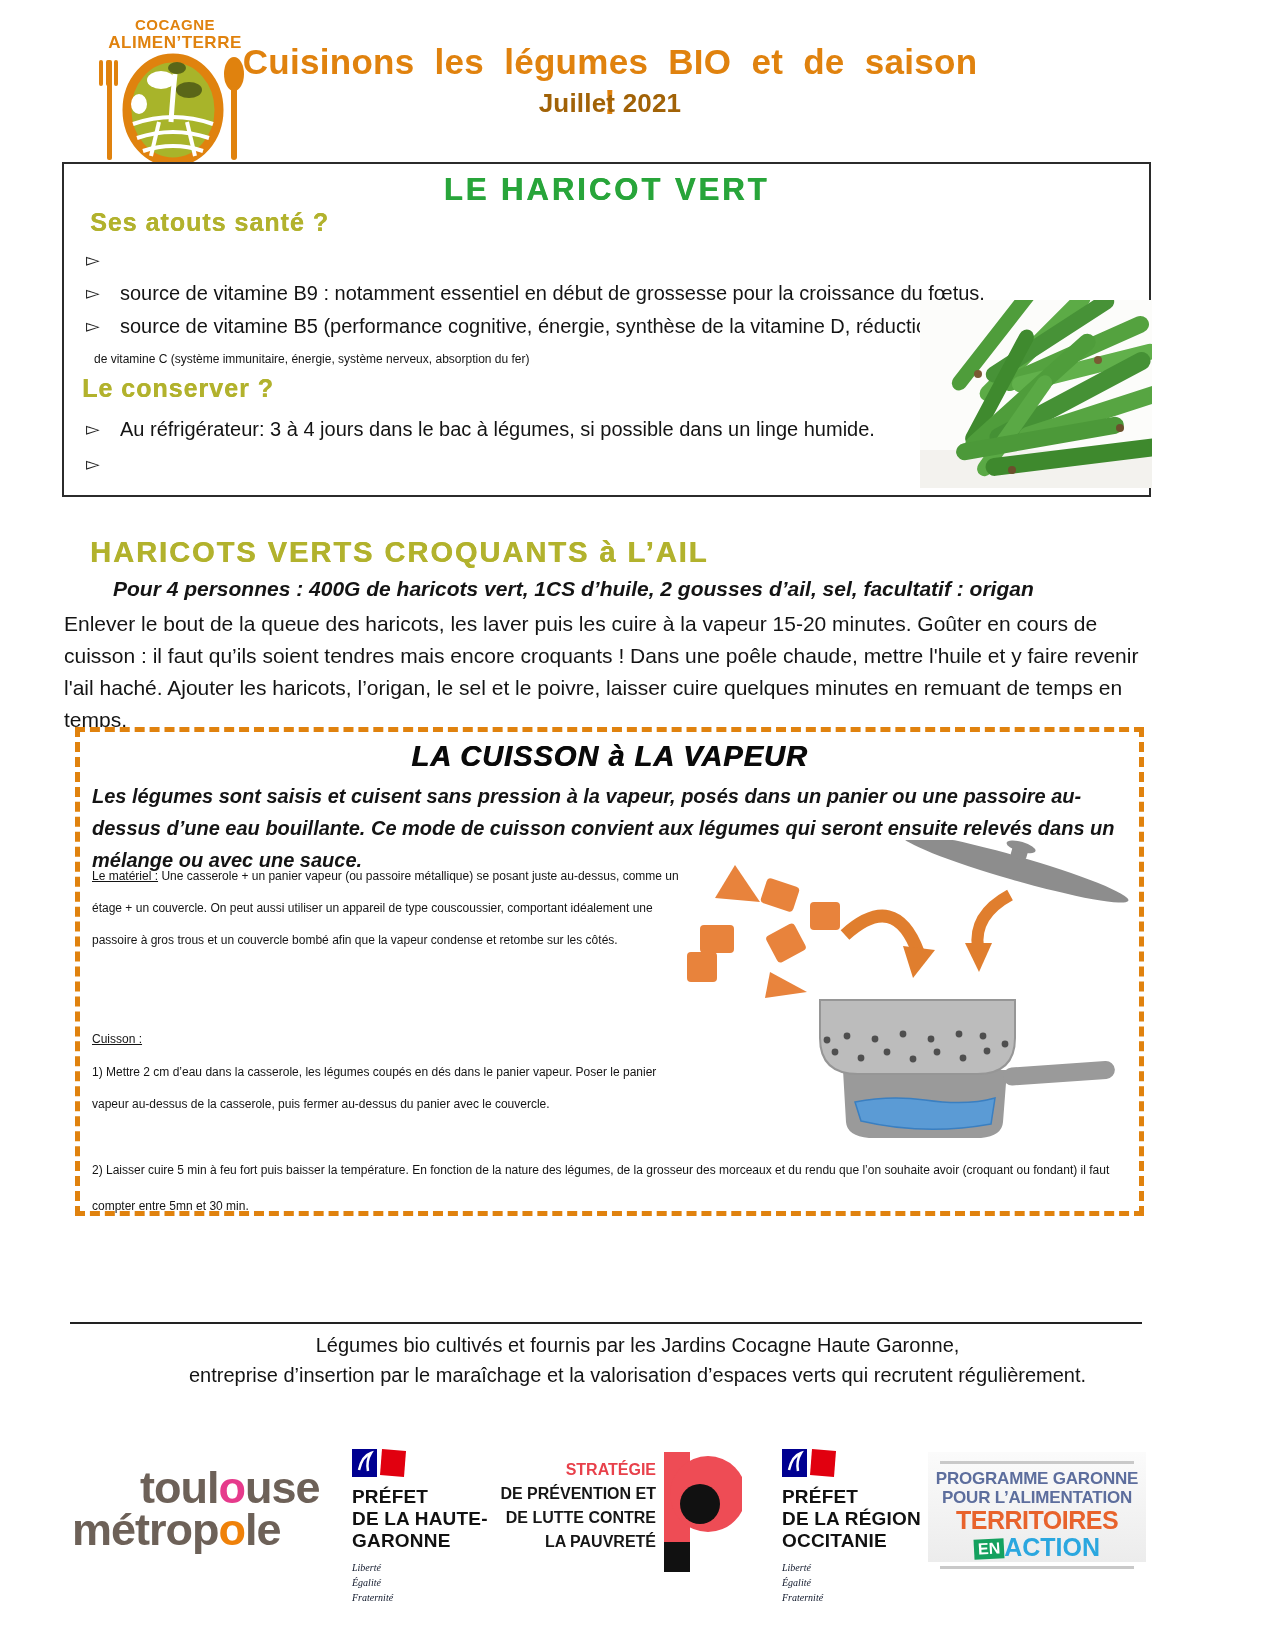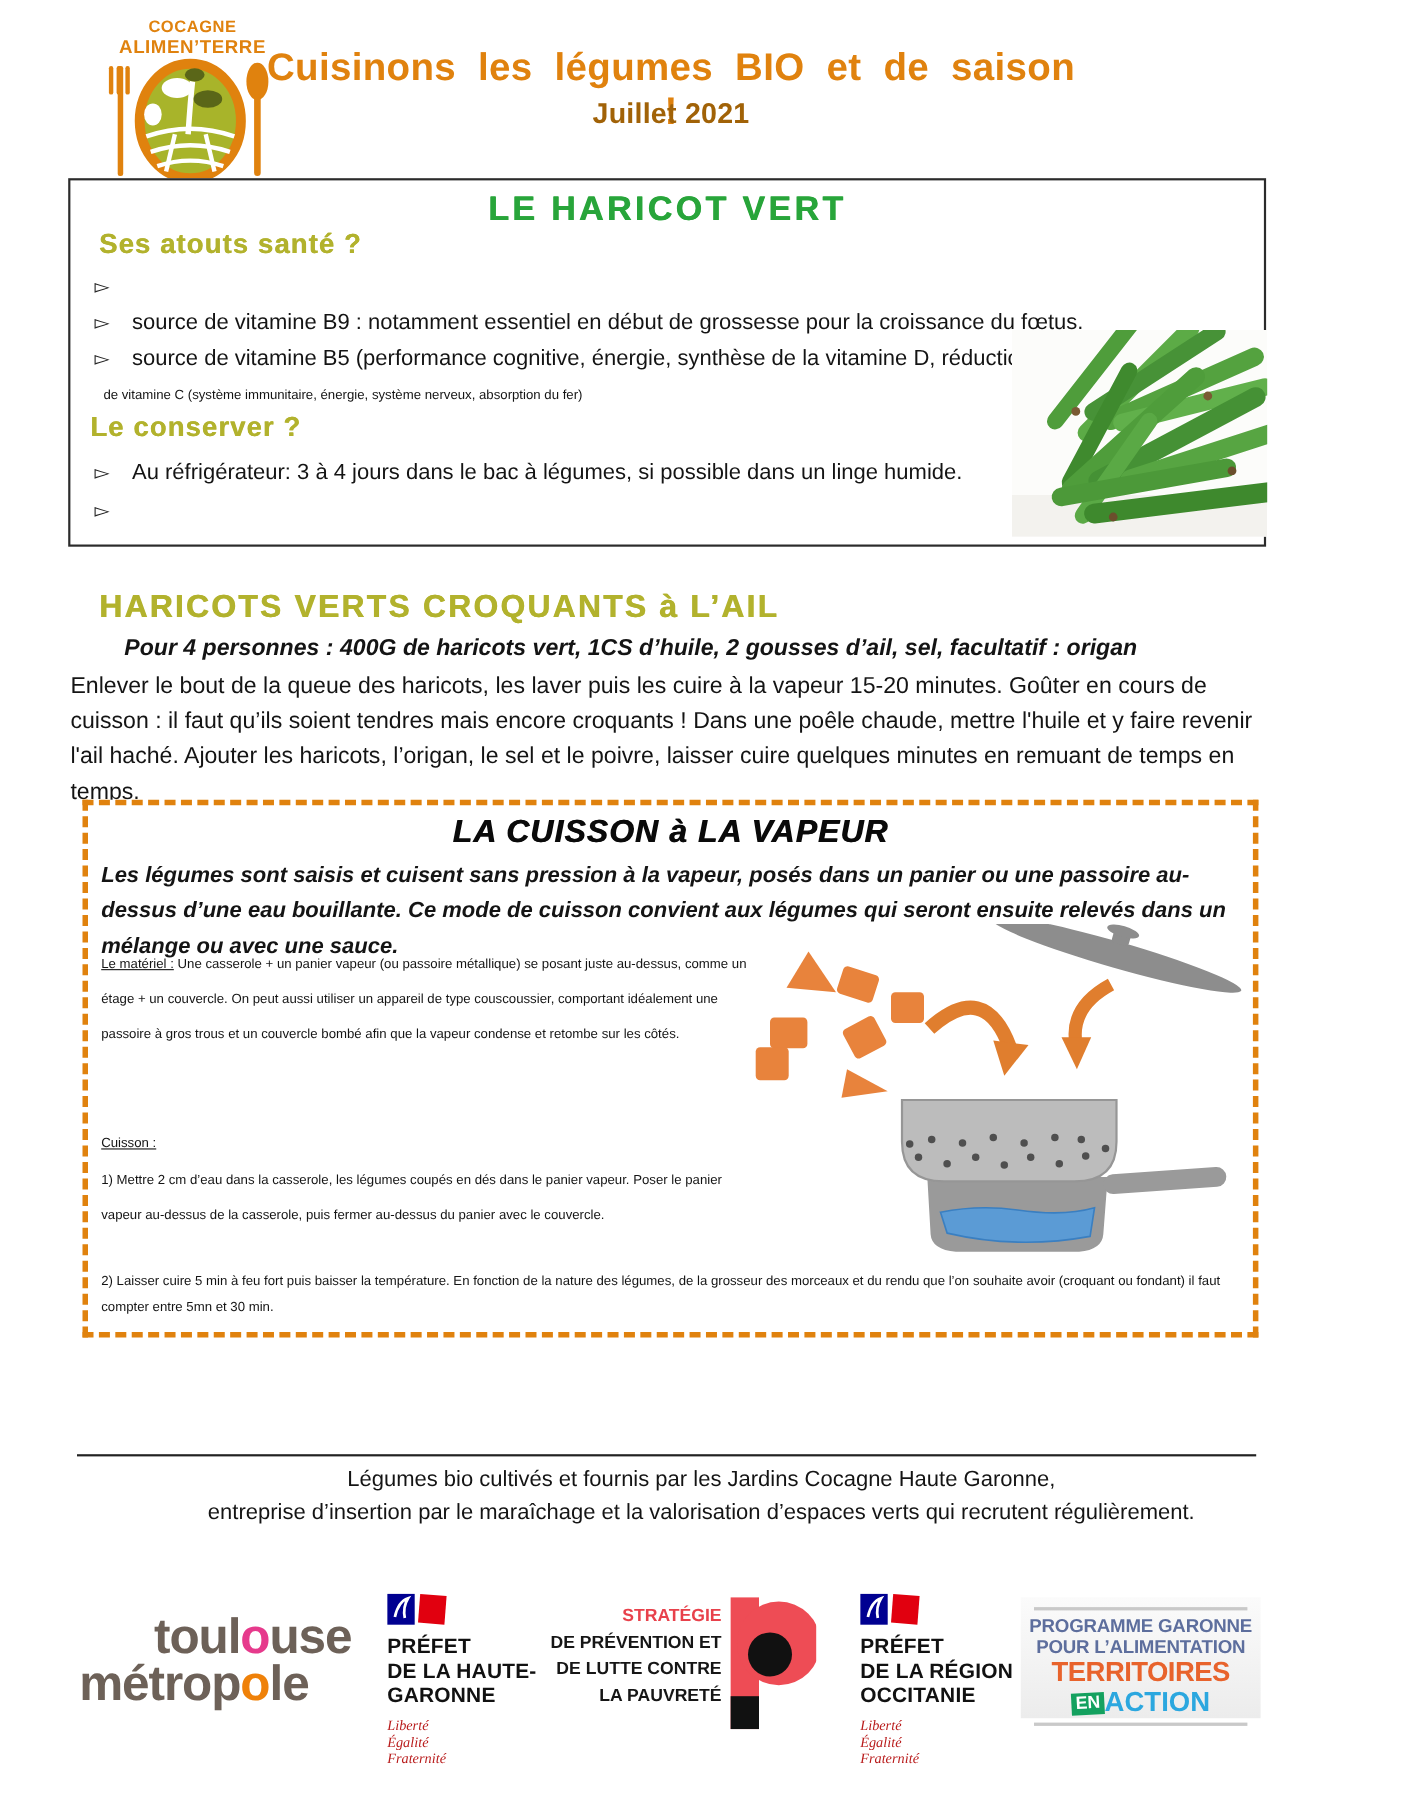--- a/index.html
+++ b/index.html
@@ -34,21 +34,21 @@
   .v-intro{font-style:italic;font-weight:600;font-size:20px;line-height:32px;}
   .u{text-decoration:underline;}
 
   
   .f-center{width:100%;text-align:center;font-size:20px;line-height:30px;}
   .f-link{font-family:"Liberation Serif","DejaVu Serif",serif;font-weight:700;color:#2e6d24;font-size:21px;}
   .tm{font-weight:700;color:#6d6158;font-size:45px;line-height:40px;letter-spacing:-1px;}
   .tm .o-pink{color:#e63a8c;}
   .tm .o-orange{color:#ef8109;}
   .pref-name{font-weight:700;font-size:19px;line-height:22px;color:#111;letter-spacing:.2px;}
-  .pref-motto{font-family:"Liberation Serif","DejaVu Serif",serif;font-style:italic;font-size:13px;line-height:15px;color:#b91c1c;margin-top:8px;}
+  .pref-motto{font-family:"Liberation Serif","DejaVu Serif",serif;font-style:italic;font-size:10px;line-height:15px;color:#0f172a;margin-top:8px;}
   .strat-lines{text-align:right;font-weight:800;font-size:16px;line-height:24px;color:#161616;}
   .strat-red{color:#e8414b;}
   .pna-box{background:linear-gradient(#fbfbfb,#ececec);text-align:center;}
   .pna-rule{height:3px;background:#c9c9c9;margin:0 12px;}
   .pna-blue{color:#5d6e9d;font-weight:800;font-size:17px;line-height:19px;letter-spacing:-.2px;}
   .pna-terr{color:#e8632c;font-weight:800;font-size:25px;line-height:26px;letter-spacing:-.5px;}
   .pna-en{display:inline-block;background:#14a15f;color:#fff;font-weight:800;font-size:16px;padding:1px 4px;transform:rotate(-3deg);vertical-align:2px;}
   .pna-action{color:#2ba7df;font-weight:800;font-size:25px;}
 </style>
 </head>
@@ -161,21 +161,21 @@
     <div class="abs v-intro" style="left:12px;top:48px;width:1032px;">Les légumes sont saisis et cuisent sans pression à la vapeur, posés dans un panier ou une passoire au-dessus d’une eau bouillante. Ce mode de cuisson convient aux légumes qui seront ensuite relevés dans un mélange ou avec une sauce.</div>
 
     <div class="abs body20" style="left:12px;top:128px;width:595px;line-height:32px;">
       <span class="u">Le matériel :</span>
       <span> </span>
       <span>Une casserole + un panier vapeur (ou passoire métallique) se posant juste au-dessus, comme un étage + un couvercle. On peut aussi utiliser un appareil de type couscoussier, comportant idéalement une passoire à gros trous et un couvercle bombé afin que la vapeur condense et retombe sur les côtés.</span>
     </div>
 
     <div class="abs body20 u" style="left:12px;top:292px;">Cuisson :</div>
     <div class="abs body20" style="left:12px;top:324px;width:595px;line-height:32px;">1) Mettre 2 cm d’eau dans la casserole, les légumes coupés en dés dans le panier vapeur. Poser le panier vapeur au-dessus de la casserole, puis fermer au-dessus du panier avec le couvercle.</div>
-    <div class="abs body20" style="left:12px;top:420px;width:1035px;line-height:24px;">2) Laisser cuire 5 min à feu fort puis baisser la température. En fonction de la nature des légumes, de la grosseur des morceaux et du rendu que l’on souhaite avoir (croquant ou fondant) il faut compter entre 5mn et 30 min.</div>
+    <div class="abs body20" style="left:12px;top:420px;width:1035px;line-height:36px;">2) Laisser cuire 5 min à feu fort puis baisser la température. En fonction de la nature des légumes, de la grosseur des morceaux et du rendu que l’on souhaite avoir (croquant ou fondant) il faut compter entre 5mn et 30 min.</div>
 
     <svg class="abs" style="left:595px;top:108px;" width="470" height="310" viewBox="0 0 470 310">
 
       <g fill="#e8833c">
         <polygon points="60,25 85,62 40,58"></polygon>
         <rect x="88" y="42" width="34" height="26" rx="4" transform="rotate(18 105 55)"></rect>
         <rect x="135" y="62" width="30" height="28" rx="4"></rect>
         <rect x="25" y="85" width="34" height="28" rx="4"></rect>
         <rect x="95" y="88" width="32" height="30" rx="4" transform="rotate(-28 111 103)"></rect>
         <rect x="12" y="112" width="30" height="30" rx="4"></rect>

